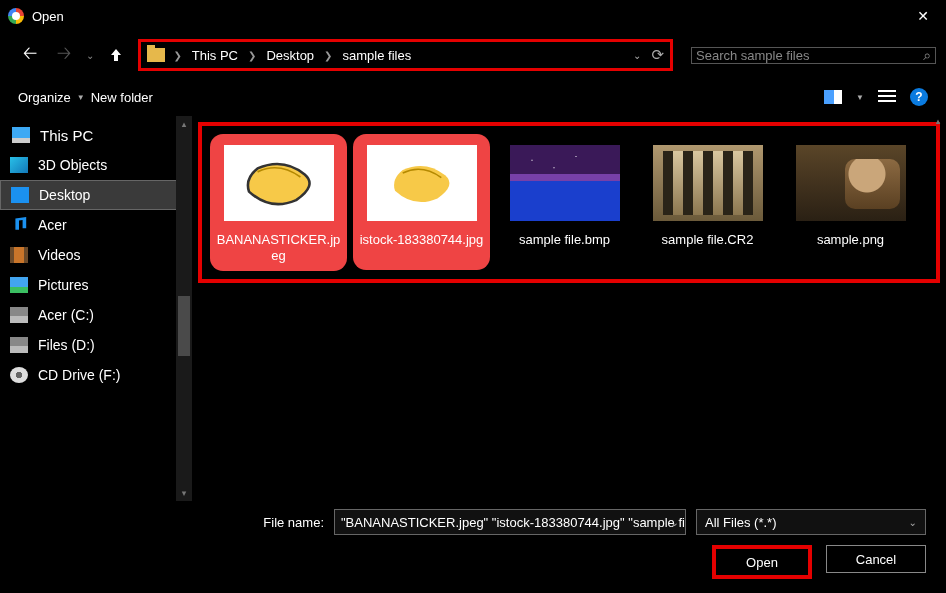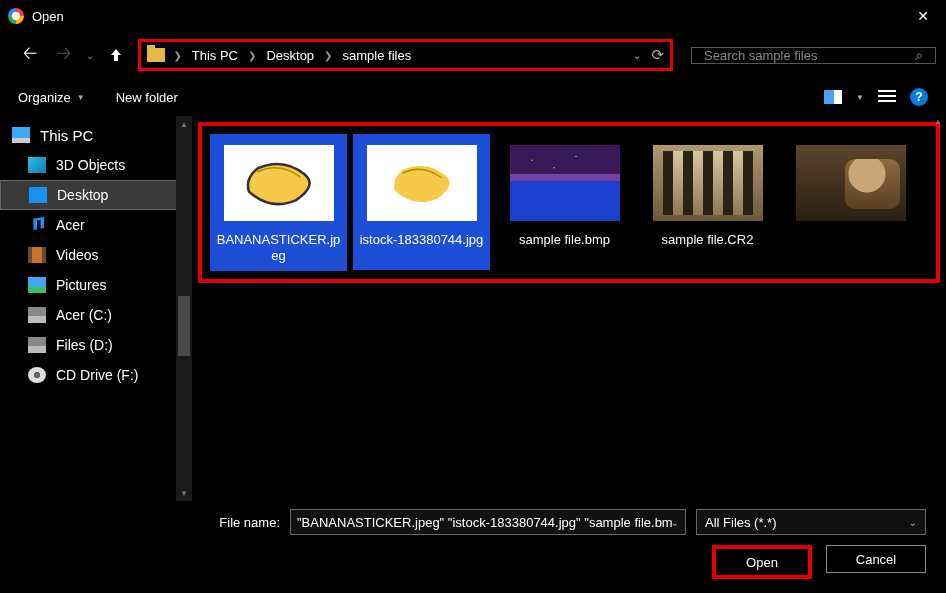--- a/index.html
+++ b/index.html
@@ -66,32 +66,32 @@
     width:18px;height:14px;background:#e6b84b;position:relative;margin-right:4px;
   }
   .folder-ico::before{content:"";position:absolute;top:-3px;left:0;width:8px;height:3px;background:#e6b84b;}
   .crumb { padding: 4px 6px; cursor:pointer; }
   .chev { color:#999;font-size:10px;padding:0 2px;}
   .bc-right{margin-left:auto;display:flex;align-items:center;gap:10px;color:#aaa;}
   .bc-right .dd{font-size:10px;}
   .bc-right .refresh{font-size:15px;}
   .searchbox{
     width:245px;height:17px;border:1px solid #555;
-    display:flex;align-items:center;padding:0 12px;
+    display:flex;align-items:center;padding:0 4px;
     color:#888;
     margin-left:8px;
   }
   .searchbox input{
     flex:1;background:transparent;border:0;color:#fff;font-size:13px;outline:none;
   }
   .searchbox input::placeholder{color:#888;}
   .search-ico{font-size:14px;color:#888;}
   
   .toolbar{
-    height:38px;display:flex;align-items:center;padding:0 18px;gap:31px;
+    height:38px;display:flex;align-items:center;padding:0 18px;gap:6px;
   }
   .organize{display:flex;align-items:center;gap:6px;font-size:13px;cursor:pointer;}
   .organize .tri{font-size:8px;color:#aaa;}
   .tb-spacer{flex:1;}
   .view-btns{display:flex;align-items:center;gap:14px;}
   .view-ico{width:18px;height:14px;display:inline-block;}
   .view-ico.thumb{background:linear-gradient(#4aa0ff,#4aa0ff) left/10px 100% no-repeat, #fff;}
   .view-ico.list{background:repeating-linear-gradient(#fff 0 2px,transparent 2px 5px);}
   .tri-sm{font-size:8px;color:#aaa;}
   .help{
@@ -103,21 +103,21 @@
     display:flex;height:385px;
   }
   .sidebar{
     width:192px;
     overflow:hidden;
     position:relative;
   }
   .tree{padding-top:4px;}
   .tree-item{
     height:30px;display:flex;align-items:center;
-    padding-left:28px;gap:10px;cursor:pointer;font-size:14px;
+    padding-left:10px;gap:10px;cursor:pointer;font-size:14px;
   }
   .tree-item.head{padding-left:12px;font-size:15px;}
   .tree-item.selected{background:#3a3a3a;border:1px solid #666;}
   .ico{width:18px;height:16px;display:inline-block;flex-shrink:0;}
   .ico.pc{background:linear-gradient(#3da9f4 0 70%,#ccc 70%);}
   .ico.cube{background:linear-gradient(135deg,#29c0e8,#1278b8);}
   .ico.desk{background:#1b91f0;}
   .ico.doc{background:#eaeaea;position:relative;}
   .ico.doc::after{content:"";position:absolute;left:3px;top:3px;right:3px;height:2px;background:#888;box-shadow:0 3px 0 #888,0 6px 0 #888;}
   .ico.down{background:#207040;clip-path:polygon(40% 0,60% 0,60% 50%,85% 50%,50% 100%,15% 50%,40% 50%);}
@@ -141,21 +141,21 @@
     border:4px solid #e50000;
     padding:8px;
     display:flex;gap:6px;align-items:flex-start;
   }
   .thumb-item{
     width:137px;
     text-align:center;
     padding:6px 2px;
     cursor:pointer;
   }
-  .thumb-item.sel{background:#1d4ed8;}
+  .thumb-item.sel{background:#ef4444;border-radius:13px;}
   .thumb-box{
     height:86px;margin:0 auto 6px;
     display:flex;align-items:center;justify-content:center;
   }
   .thumb-img{
     width:110px;height:76px;background:#fff;display:block;
     position:relative;overflow:hidden;
   }
   .thumb-label{font-size:13px;line-height:1.25;word-break:break-word;padding:0 4px;min-height:32px;}
   
@@ -172,20 +172,21 @@
   .img-png{background:linear-gradient(#5a4528,#2a2014);}
   .img-png::after{content:"";position:absolute;right:6px;top:14px;width:55px;height:50px;
     background:radial-gradient(circle at 40% 30%,#caa67a 0 18px,transparent 19px),
     linear-gradient(#8c6a42,#5a4022);border-radius:10px;}
   .ct-scroll{
     position:absolute;right:0;top:0;width:16px;height:20px;display:flex;align-items:flex-start;justify-content:center;color:#777;font-size:9px;
   }
   
   .bottom{
     padding:8px 20px 8px 0;
+    margin-left:44px;
   }
   .file-row{
     display:flex;align-items:center;gap:10px;margin-bottom:10px;
   }
   .file-row .lbl{width:280px;text-align:right;font-size:13px;}
   .file-input{
     flex:1;height:26px;border:1px solid #666;background:#111;
     display:flex;align-items:center;padding:0 6px;font-size:13px;
     overflow:hidden;white-space:nowrap;position:relative;
   }
@@ -340,20 +341,21 @@
         <div class="thumb-item">
           <div class="thumb-box">
             <span class="thumb-img img-cr2"></span>
           </div>
           <div class="thumb-label">sample file.CR2</div>
         </div>
         <div class="thumb-item">
           <div class="thumb-box">
             <span class="thumb-img img-png"></span>
           </div>
+          <div class="thumb-label">sample.png</div>
         </div>
       </div>
     <div class="ct-scroll">▴</div>
   </div>
 </div>
 
 <div class="bottom">
   <div class="file-row">
     <span class="lbl">File name:</span>
     <div class="file-input">

